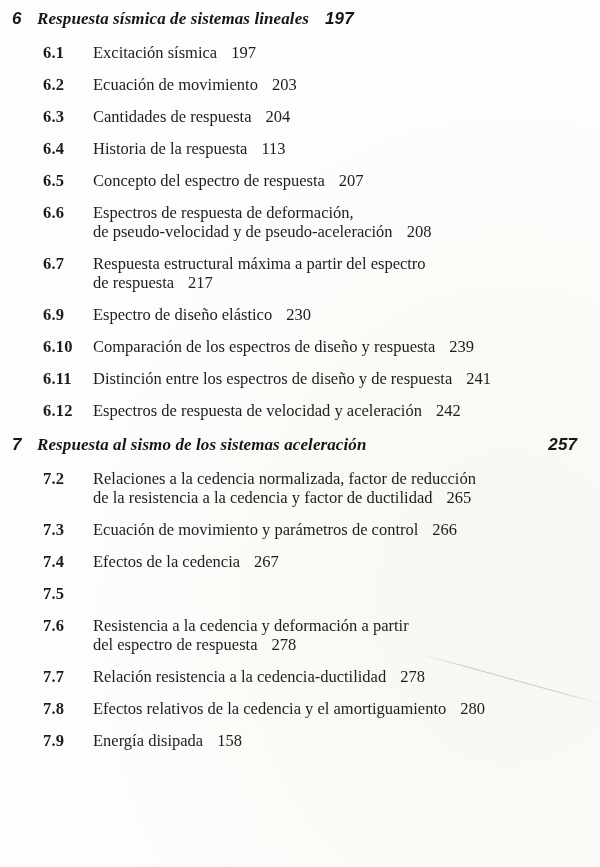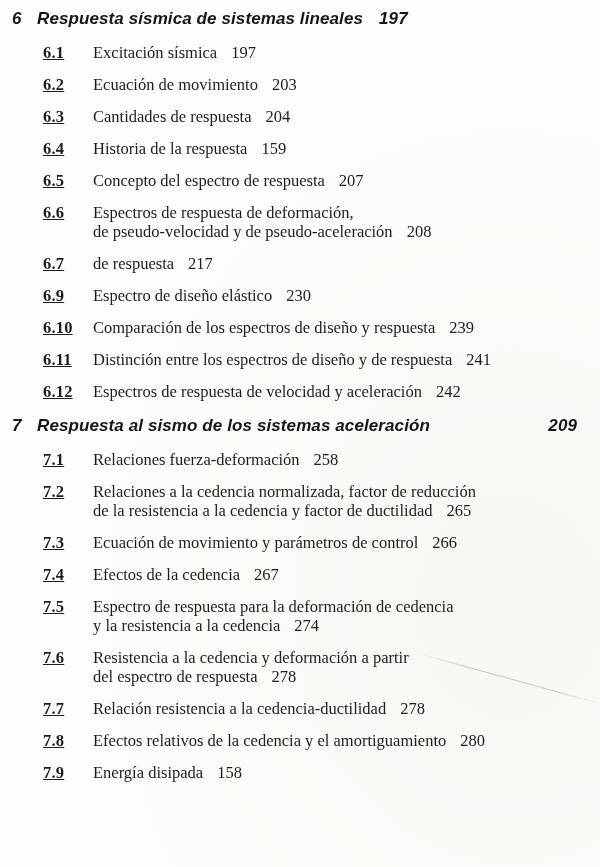--- a/index.html
+++ b/index.html
@@ -39,37 +39,36 @@
     line-height: 22px;
     color: #161616;
     letter-spacing: 0.1px;
   }
   .chapter:first-child { margin-top: 8px; }
   .chapter.gap-before { margin-top: 14px; }
   .ch-num {
     flex: 0 0 auto;
     width: 25px;
   }
-  .ch-title { flex: 0 0 auto; }
+  .ch-title { flex: 0 0 auto; font-family: Liberation Serif, serif; }
   .ch-page.pg-inline { margin-left: 16px; }
   .ch-page.pg-right { margin-left: auto; }
   
   .entry {
     display: flex;
     margin-top: 13px;
     padding-left: 43px;
     font-size: 16.5px;
     line-height: 19px;
   }
   .sec-num {
     flex: 0 0 auto;
     width: 50px;
     font-weight: bold;
     letter-spacing: 0.2px;
-    text-decoration: underline;
   }
   .sec-lines { flex: 1 1 auto; }
   .line { white-space: nowrap; }
   .sec-page { margin-left: 14px; }
   
   .scratch {
     position: absolute;
     left: 418px;
     top: 653px;
     width: 192px;
@@ -107,21 +106,21 @@
   <div class="entry">
     <span class="sec-num">6.3</span>
     <span class="sec-lines">
           <div class="line">Cantidades de respuesta<span class="sec-page">204</span></div>
         </span>
   </div>
 
   <div class="entry">
     <span class="sec-num">6.4</span>
     <span class="sec-lines">
-          <div class="line">Historia de la respuesta<span class="sec-page">159</span></div>
+          <div class="line">Historia de la respuesta<span class="sec-page">113</span></div>
         </span>
   </div>
 
   <div class="entry">
     <span class="sec-num">6.5</span>
     <span class="sec-lines">
           <div class="line">Concepto del espectro de respuesta<span class="sec-page">207</span></div>
         </span>
   </div>
 
@@ -129,20 +128,21 @@
     <span class="sec-num">6.6</span>
     <span class="sec-lines">
           <div class="line">Espectros de respuesta de deformación,</div>
           <div class="line">de pseudo-velocidad y de pseudo-aceleración<span class="sec-page">208</span></div>
         </span>
   </div>
 
   <div class="entry">
     <span class="sec-num">6.7</span>
     <span class="sec-lines">
+          <div class="line">Respuesta estructural máxima a partir del espectro</div>
           <div class="line">de respuesta<span class="sec-page">217</span></div>
         </span>
   </div>
 
 
   <div class="entry">
     <span class="sec-num">6.9</span>
     <span class="sec-lines">
           <div class="line">Espectro de diseño elástico<span class="sec-page">230</span></div>
         </span>
@@ -166,29 +166,23 @@
     <span class="sec-num">6.12</span>
     <span class="sec-lines">
           <div class="line">Espectros de respuesta de velocidad y aceleración<span class="sec-page">242</span></div>
         </span>
   </div>
 
 
   <div class="chapter gap-before">
     <span class="ch-num">7</span>
     <span class="ch-title">Respuesta al sismo de los sistemas aceleración</span>
-    <span class="ch-page pg-right">209</span>
-  </div>
-
-  <div class="entry">
-    <span class="sec-num">7.1</span>
-    <span class="sec-lines">
-          <div class="line">Relaciones fuerza-deformación<span class="sec-page">258</span></div>
-        </span>
-  </div>
+    <span class="ch-page pg-right">257</span>
+  </div>
+
 
   <div class="entry">
     <span class="sec-num">7.2</span>
     <span class="sec-lines">
           <div class="line">Relaciones a la cedencia normalizada, factor de reducción</div>
           <div class="line">de la resistencia a la cedencia y factor de ductilidad<span class="sec-page">265</span></div>
         </span>
   </div>
 
   <div class="entry">
@@ -200,24 +194,20 @@
 
   <div class="entry">
     <span class="sec-num">7.4</span>
     <span class="sec-lines">
           <div class="line">Efectos de la cedencia<span class="sec-page">267</span></div>
         </span>
   </div>
 
   <div class="entry">
     <span class="sec-num">7.5</span>
-    <span class="sec-lines">
-          <div class="line">Espectro de respuesta para la deformación de cedencia</div>
-          <div class="line">y la resistencia a la cedencia<span class="sec-page">274</span></div>
-        </span>
   </div>
 
   <div class="entry">
     <span class="sec-num">7.6</span>
     <span class="sec-lines">
           <div class="line">Resistencia a la cedencia y deformación a partir</div>
           <div class="line">del espectro de respuesta<span class="sec-page">278</span></div>
         </span>
   </div>
 

